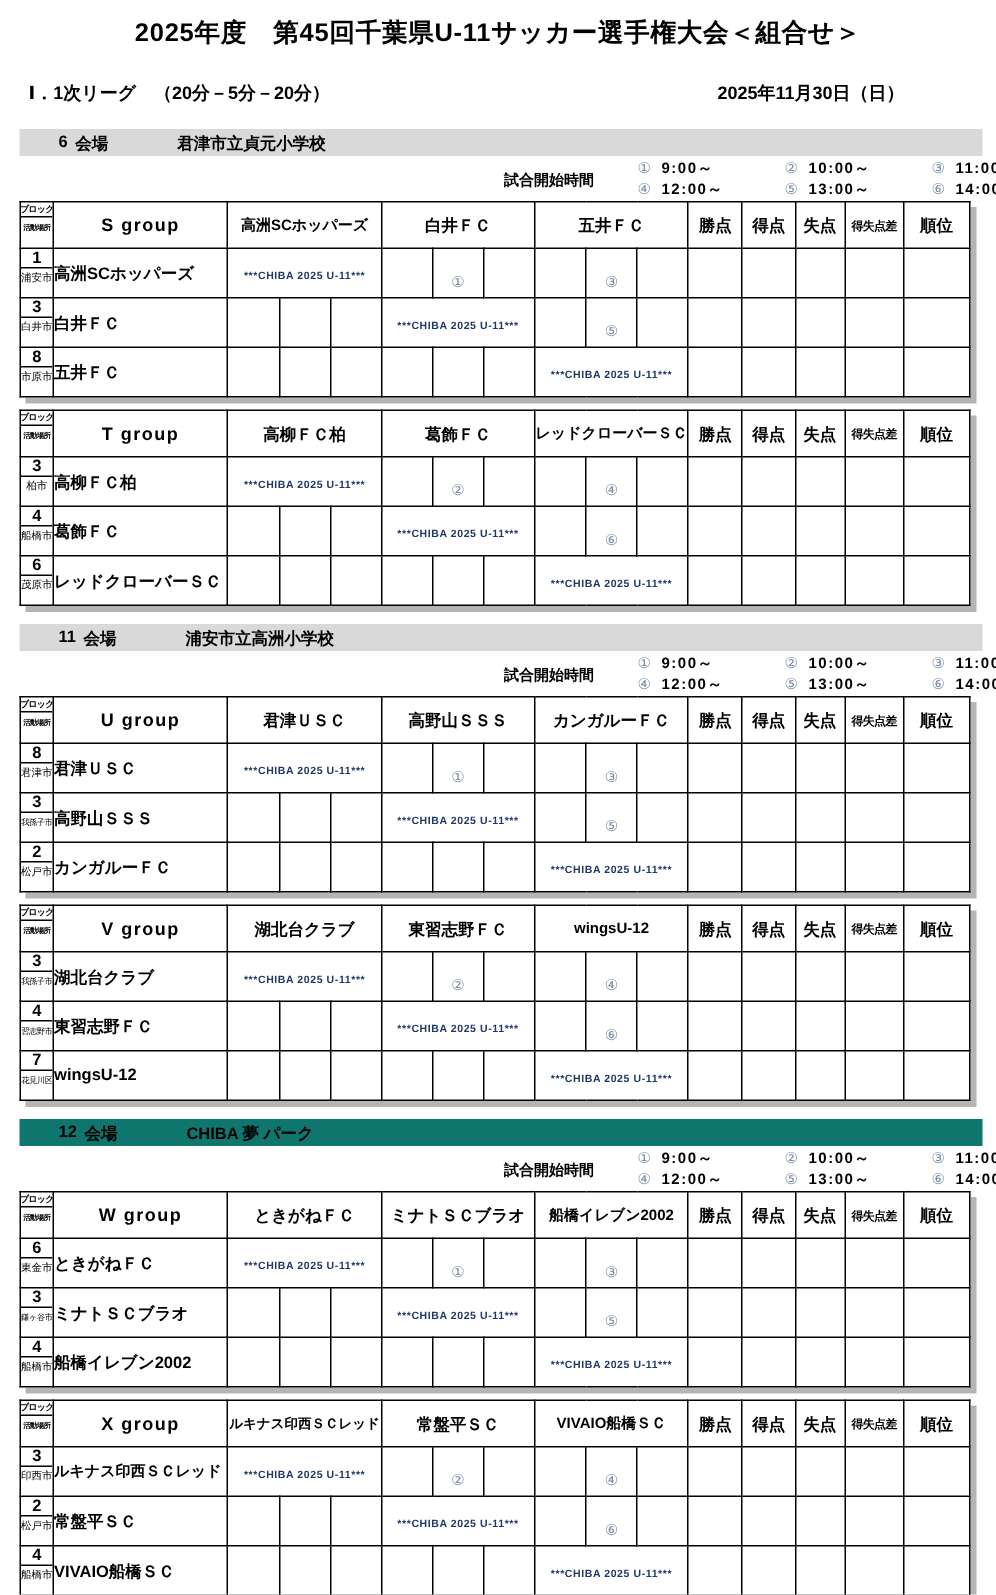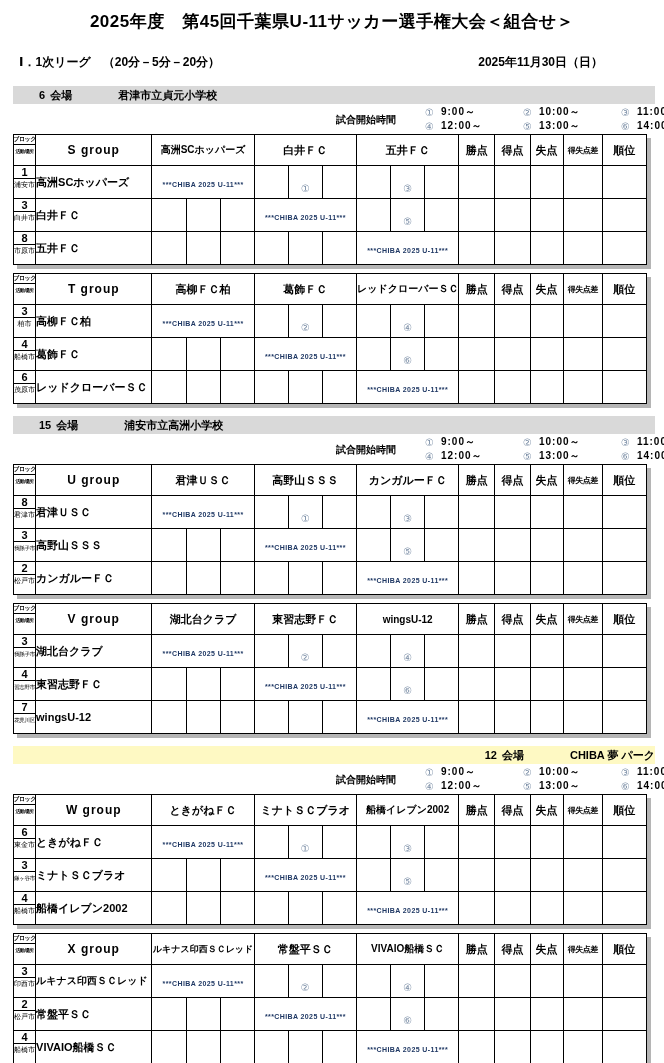--- a/index.html
+++ b/index.html
@@ -329,21 +329,21 @@
               <td class="stat"></td>
               <td class="stat"></td>
               <td class="stat"></td>
               <td class="stat"></td>
             </tr>
           </tbody>
         </table>
       </div>
       <div class="venue-section later">
         <div class="venue-bar" style="background: rgb(217, 217, 217);">
-          <span class="venue-no">15</span>
+          <span class="venue-no">11</span>
           <span class="venue-label">会場</span>
           <span class="venue-name">浦安市立高洲小学校</span>
         </div>
         <div class="kickoff">
           <span class="kickoff-label">試合開始時間</span>
           <div class="kickoff-grid">
             <div class="slot">
               <span class="slot-num" style="color: rgb(123, 142, 166);">①</span>
               <span class="slot-time">9:00～</span>
             </div>
@@ -572,21 +572,21 @@
               <td class="stat"></td>
               <td class="stat"></td>
               <td class="stat"></td>
               <td class="stat"></td>
               <td class="stat"></td>
             </tr>
           </tbody>
         </table>
       </div>
       <div class="venue-section later">
-        <div class="venue-bar" style="background: #fef9c3; justify-content: flex-end;">
+        <div class="venue-bar" style="background: #0f766e;">
           <span class="venue-no">12</span>
           <span class="venue-label">会場</span>
           <span class="venue-name">CHIBA 夢 パーク</span>
         </div>
         <div class="kickoff">
           <span class="kickoff-label">試合開始時間</span>
           <div class="kickoff-grid">
             <div class="slot">
               <span class="slot-num" style="color: rgb(123, 142, 166);">①</span>
               <span class="slot-time">9:00～</span>

